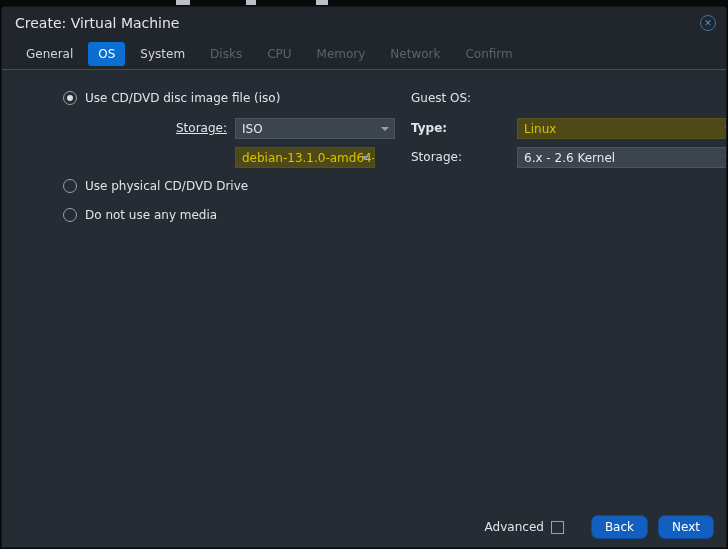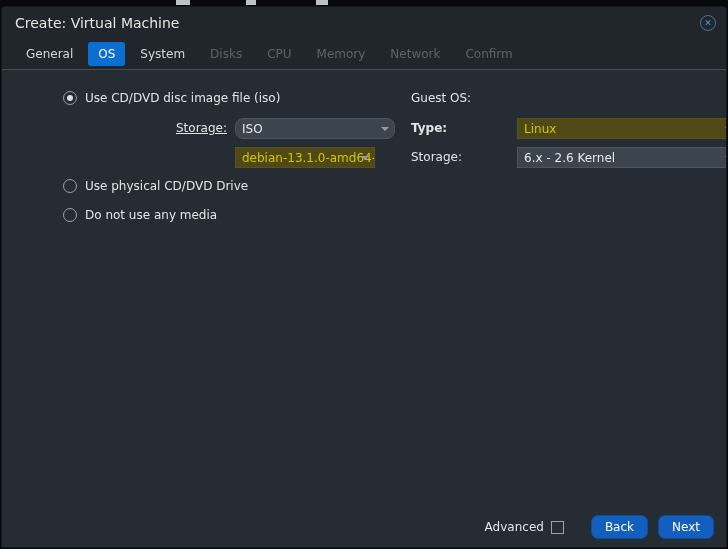--- a/index.html
+++ b/index.html
@@ -75,21 +75,21 @@
     display:flex; align-items:center;
     padding:0 18px 0 6px; font-size:12px; color:#e8eaec;
     cursor:pointer; white-space:nowrap; overflow:hidden;
   }
   .combo .chev {
     position:absolute; right:5px; top:8px; width:0; height:0;
     border-left:4px solid transparent; border-right:4px solid transparent;
     border-top:4px solid #969da4;
   }
   .combo.highlight { background:#4e4916; border-color:#57511a; color:#d9c400;align-items:center; }
-  .combo.c-storage { left:192px; top:48px; width:160px;border-radius:8px; }
+  .combo.c-storage { left:192px; top:48px; width:160px; }
   .combo.c-iso     { left:192px; top:77px; width:140px; }
   .combo.c-type    { left:474px; top:48px; width:222px; }
   .combo.c-version { left:474px; top:77px; width:222px; }
 
   .footer {
     position:absolute; left:0; right:0; bottom:0; height:40px;
     display:flex; align-items:center; justify-content:flex-end;
     padding-right:12px; background:#262c33;
   }
   .adv-label { margin-right:7px; cursor:pointer;text-align:center; }

